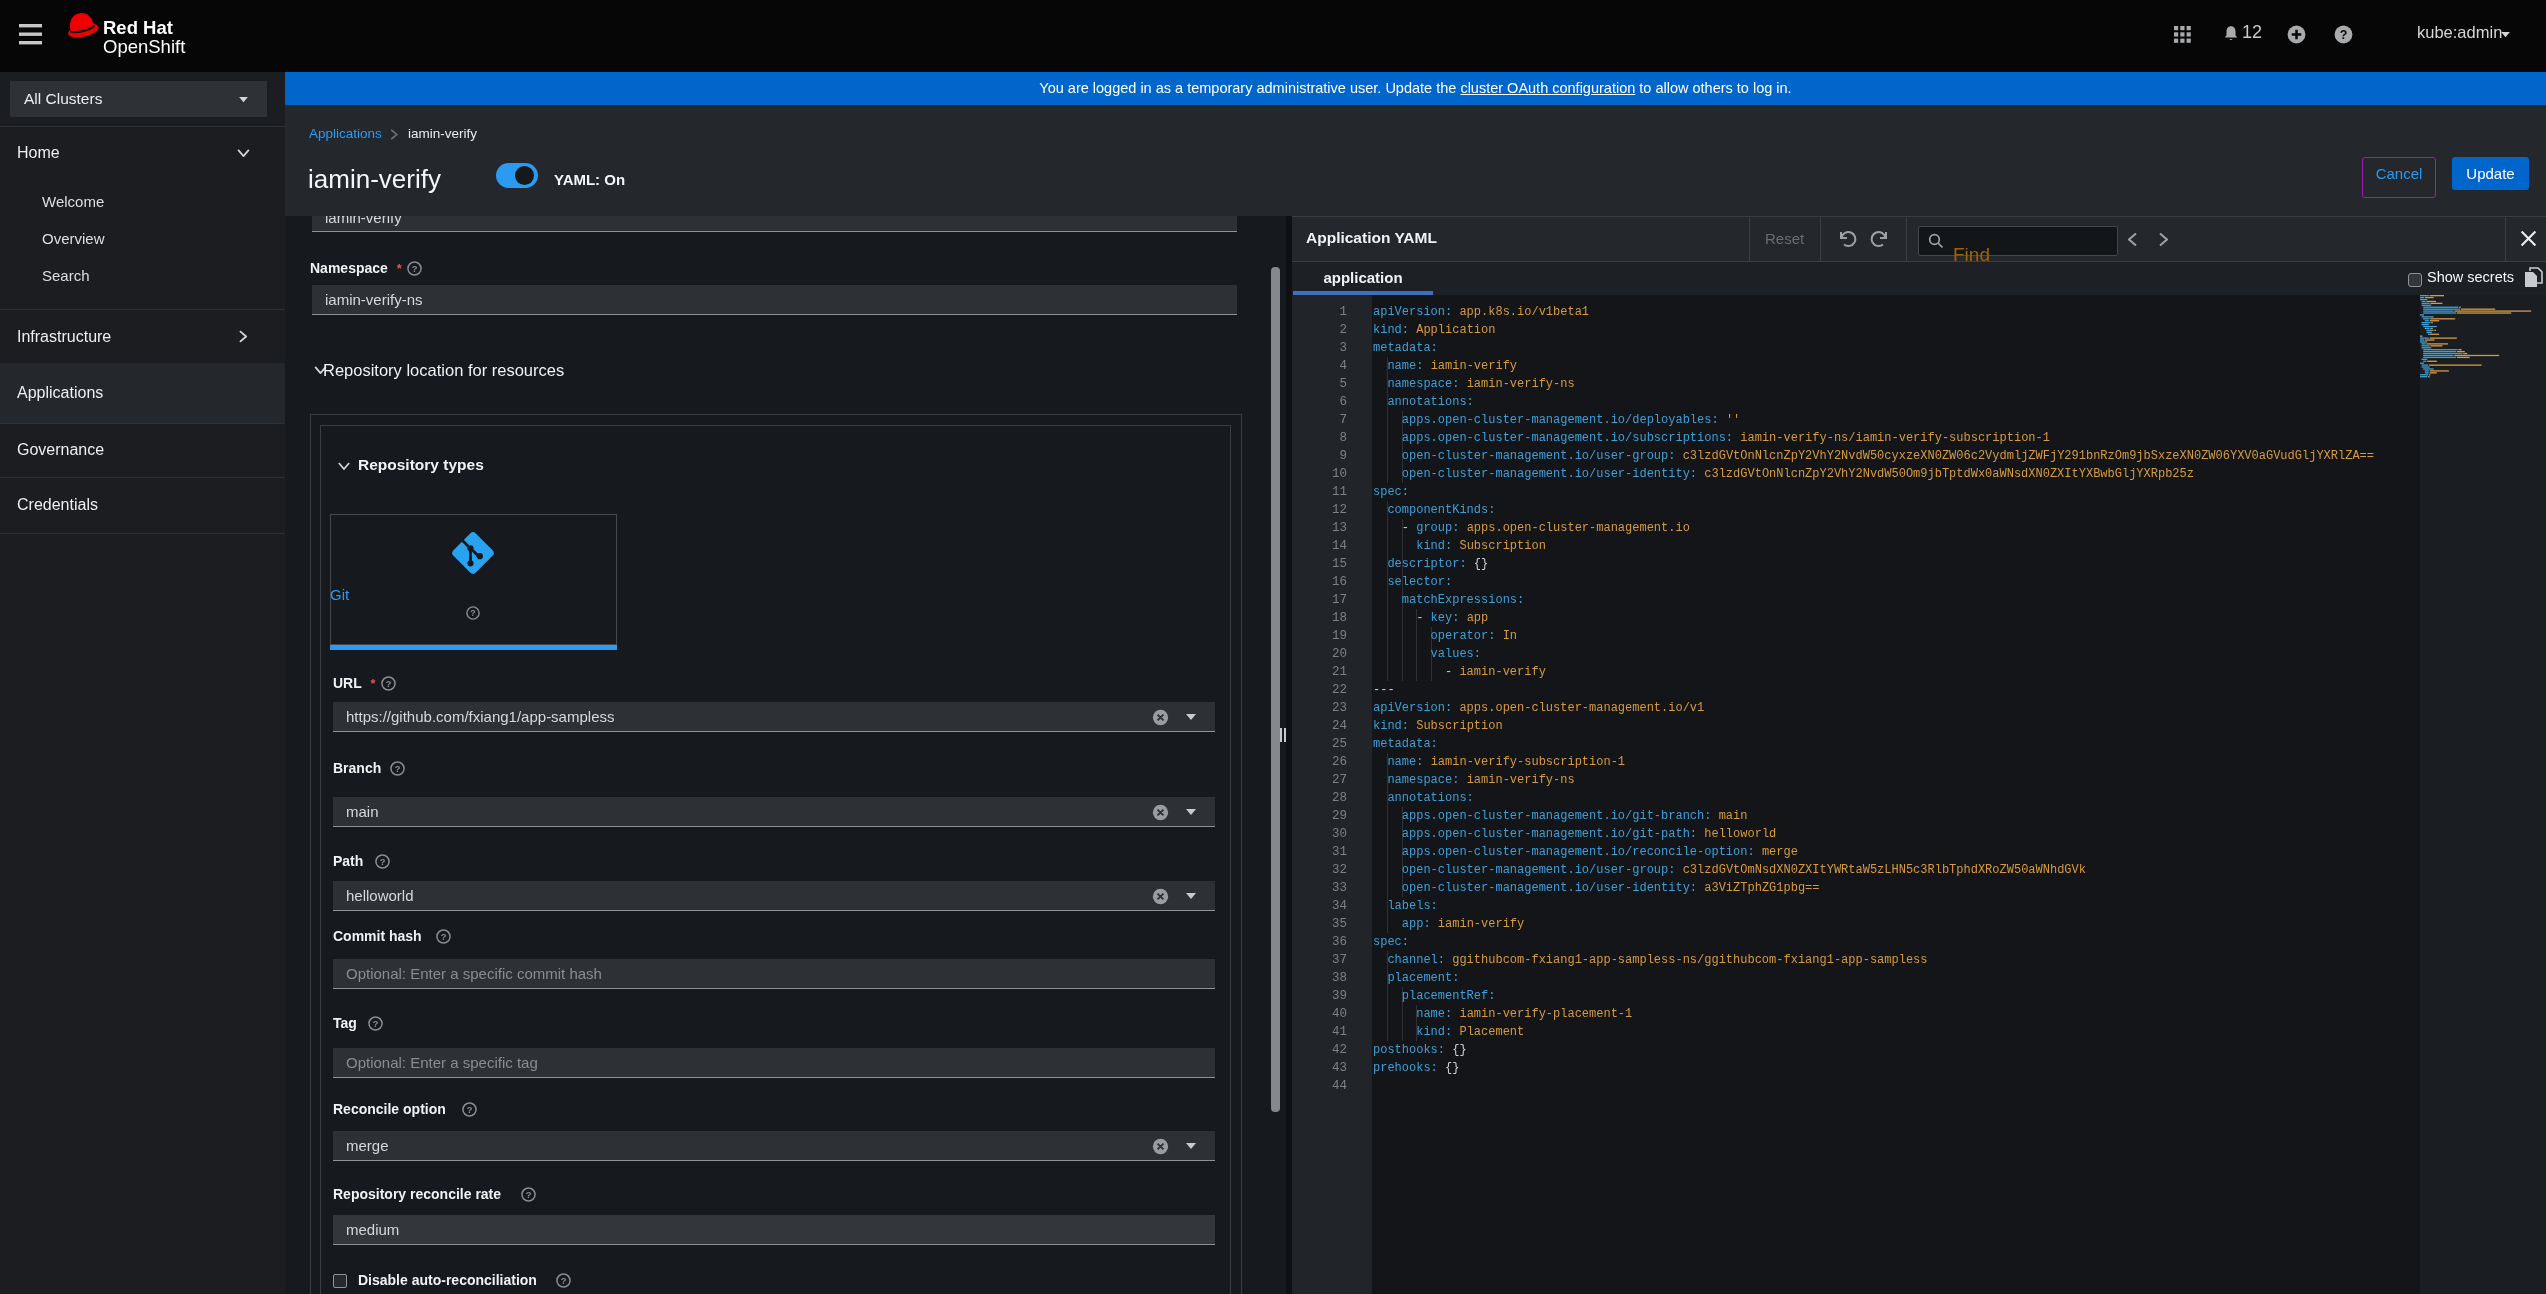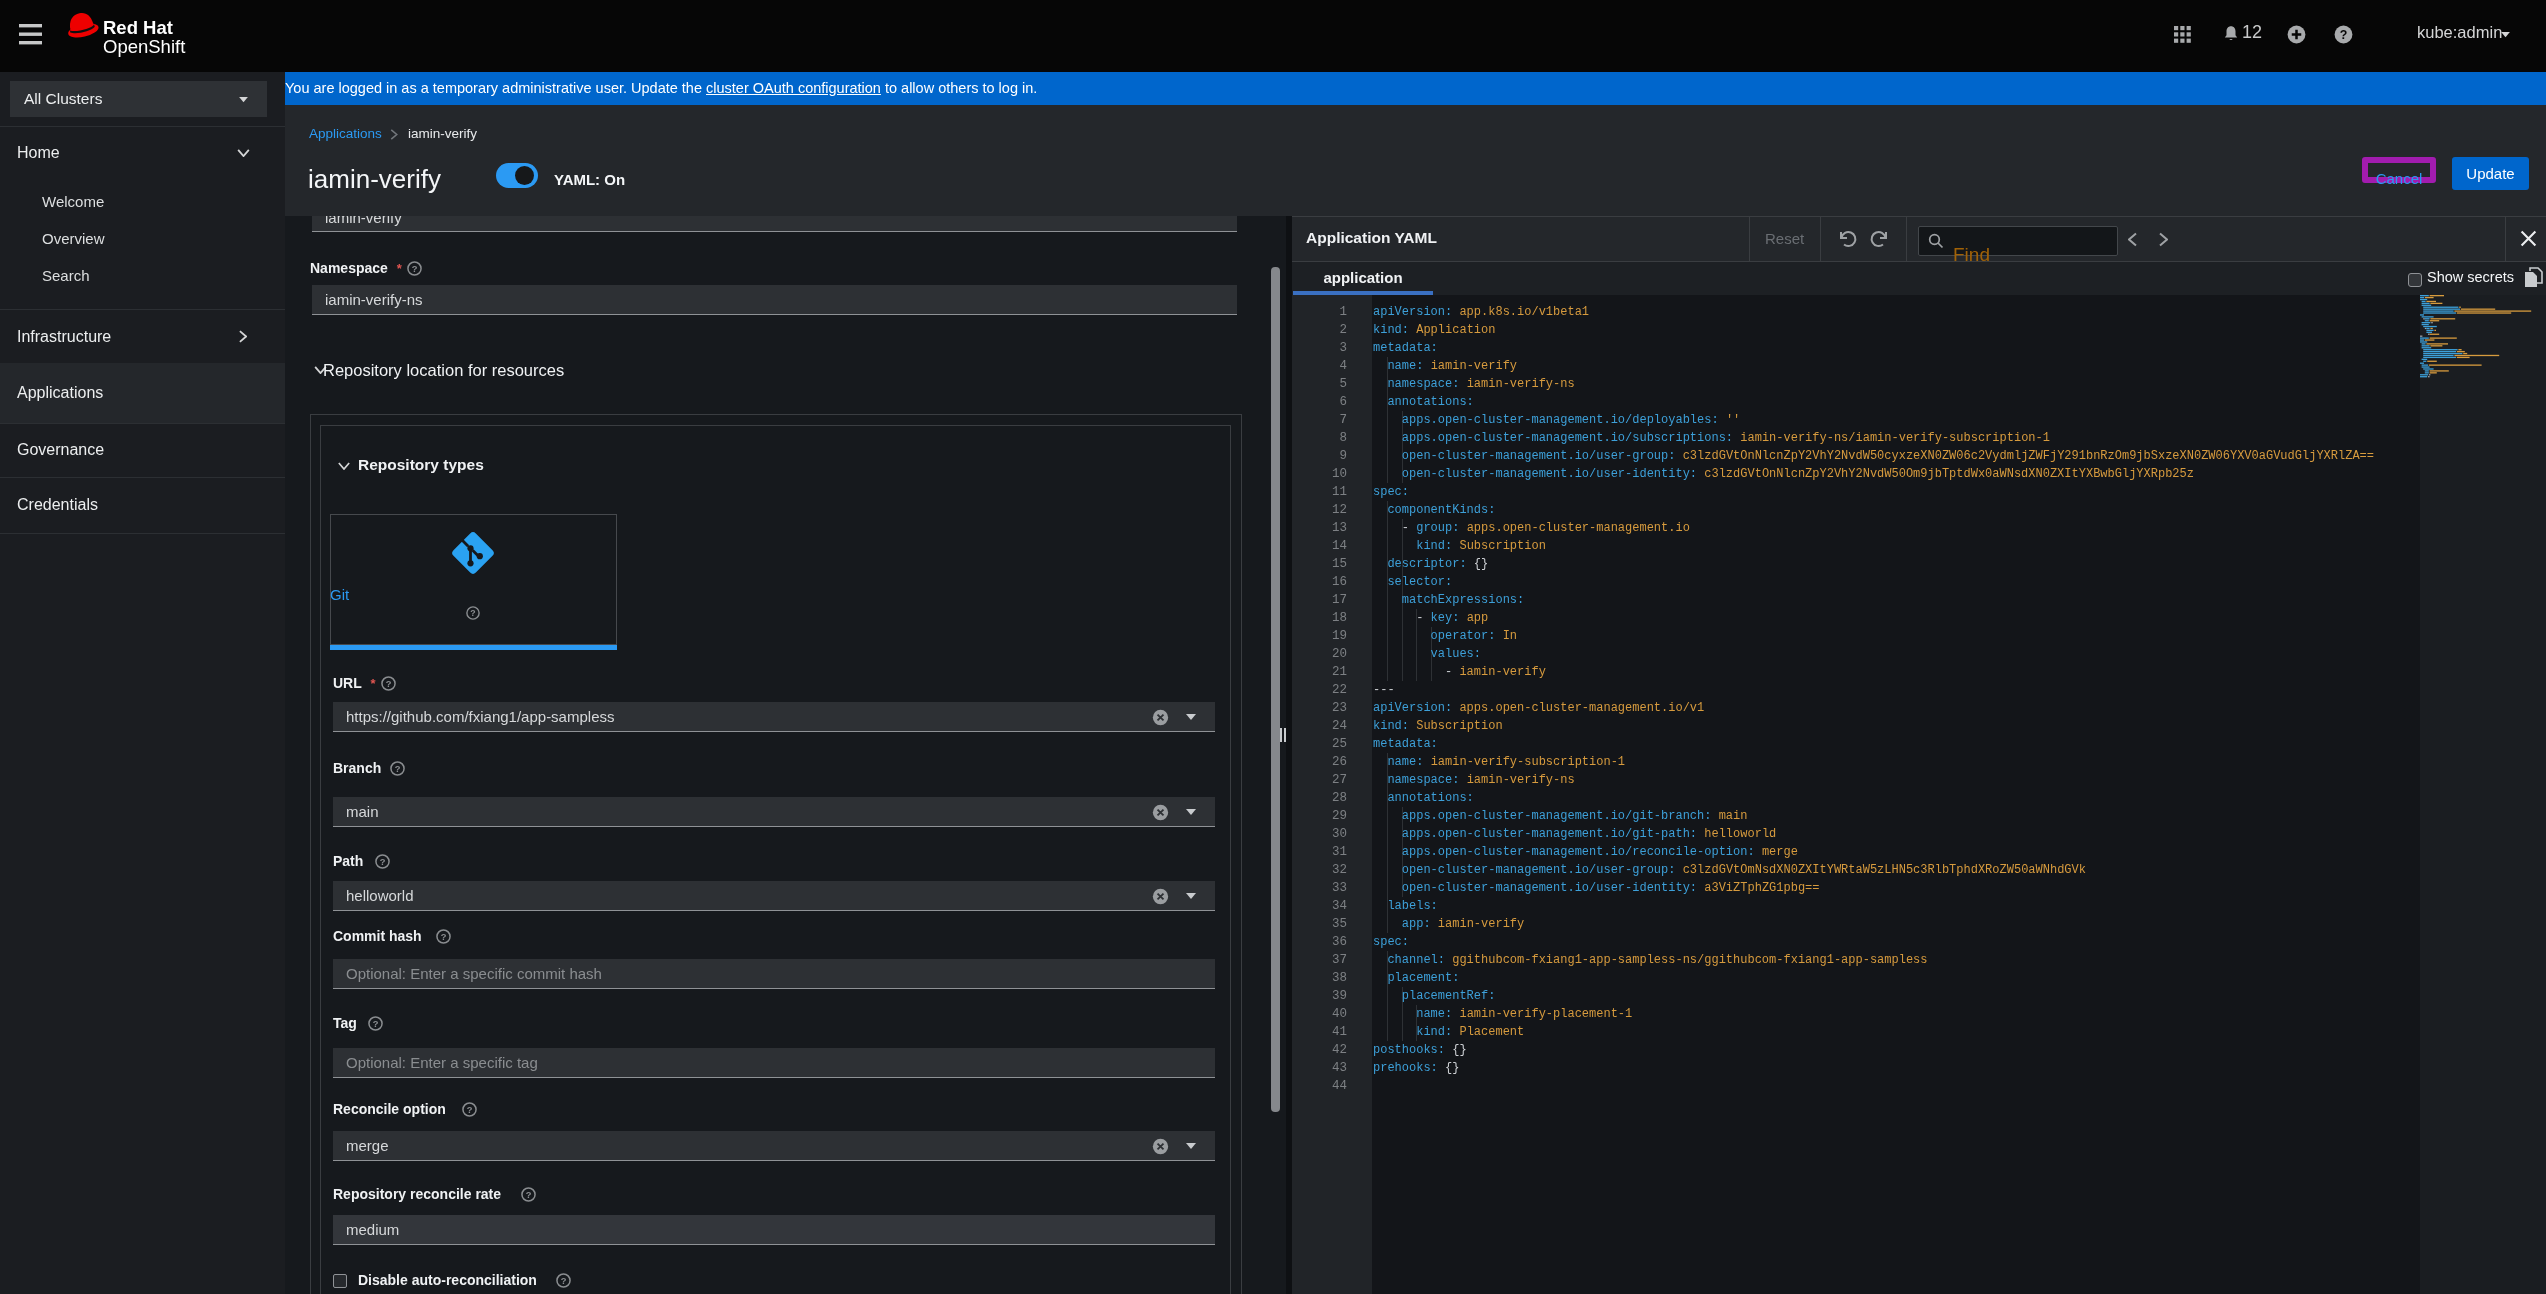--- a/index.html
+++ b/index.html
@@ -78,33 +78,33 @@
     <path d="M1 1 L8 7 L1 13" fill="none" stroke="#d4d5d6" stroke-width="2"></path>
   </svg>
 <div class="abs" style="left:0px;top:363px;width:285px;height:60px;background:#24272b"></div>
 <div class="abs nav" style="left:17px;top:384px">Applications</div>
 <div class="abs" style="left:0px;top:423px;width:285px;height:1px;background:#2c2f33"></div>
 <div class="abs nav" style="left:17px;top:441px">Governance</div>
 <div class="abs" style="left:0px;top:477px;width:285px;height:1px;background:#2c2f33"></div>
 <div class="abs nav" style="left:17px;top:496px">Credentials</div>
 <div class="abs" style="left:0px;top:533px;width:285px;height:1px;background:#2c2f33"></div>
 
-<div class="abs" style="left:285px;top:72px;width:2261px;height:33px;background:#0066cc;color:#fff;font-size:14.5px;line-height:33px;">You are logged in as a temporary administrative user. Update the <span style="text-decoration:underline">cluster OAuth configuration</span> to allow others to log in.</div>
+<div class="abs" style="left:285px;top:72px;width:2261px;height:33px;background:#0066cc;color:#fff;font-size:14.5px;line-height:33px;text-align:center">You are logged in as a temporary administrative user. Update the <span style="text-decoration:underline">cluster OAuth configuration</span> to allow others to log in.</div>
 
 <div class="abs" style="left:285px;top:105px;width:2261px;height:111px;background:#24272b"></div>
 <div class="abs" style="left:309px;top:126px;font-size:13.5px;color:#2b9af3">Applications</div>
 <svg class="abs" style="left:390px;top:129px" width="8" height="11" viewBox="0 0 9 14">
     <path d="M1 1 L8 7 L1 13" fill="none" stroke="#72767b" stroke-width="2"></path>
   </svg>
 <div class="abs" style="left:408px;top:126px;font-size:13.5px;color:#e8eaec">iamin-verify</div>
 <div class="abs" style="left:308px;top:164px;font-size:26px;font-weight:500;color:#f4f6f8">iamin-verify</div>
 <div class="abs" style="left:496px;top:163px;width:42px;height:25px;border-radius:13px;background:#2b9af3"></div>
 <div class="abs" style="left:515px;top:166px;width:19px;height:19px;border-radius:50%;background:#16181a"></div>
 <div class="abs" style="left:554px;top:171px;font-size:15px;font-weight:bold;color:#f4f6f8">YAML: On</div>
-<div class="abs" style="left:2362px;top:157px;width:74px;height:26px;border:6px solid #a21caf;border-radius:3px;color:#2b9af3;font-size:15px;line-height:31px;text-align:center">Cancel</div>
+<div class="abs" style="left:2362px;top:157px;width:74px;height:41px;border:1px solid #a21caf;border-radius:3px;color:#2b9af3;font-size:15px;line-height:31px;text-align:center">Cancel</div>
 <div class="abs" style="left:2452px;top:157px;width:77px;height:33px;background:#0066cc;border-radius:3px;color:#fff;font-size:15px;line-height:33px;text-align:center">Update</div>
 
 <div class="abs" style="left:285px;top:216px;width:2261px;height:1078px;background:#16191d"></div>
 
 <div class="abs" style="left:312px;top:216px;width:925px;height:16px;overflow:hidden;background:#2d3034;border-bottom:1.5px solid #8f9296">
     <div style="margin-top:-8px;font-size:15px;color:#d6d8da;padding-left:13px;line-height:20px">iamin-verify</div>
   </div>
 <div class="abs lbl" style="left:310px;top:260px">Namespace <span class="red" style="padding-left:5px">*</span></div>
 <svg class="abs" style="left:407px;top:261px" width="15" height="15" viewBox="0 0 16 16">
     <circle cx="8" cy="8" r="7" fill="none" stroke="#8a8d90" stroke-width="1.6"></circle>

